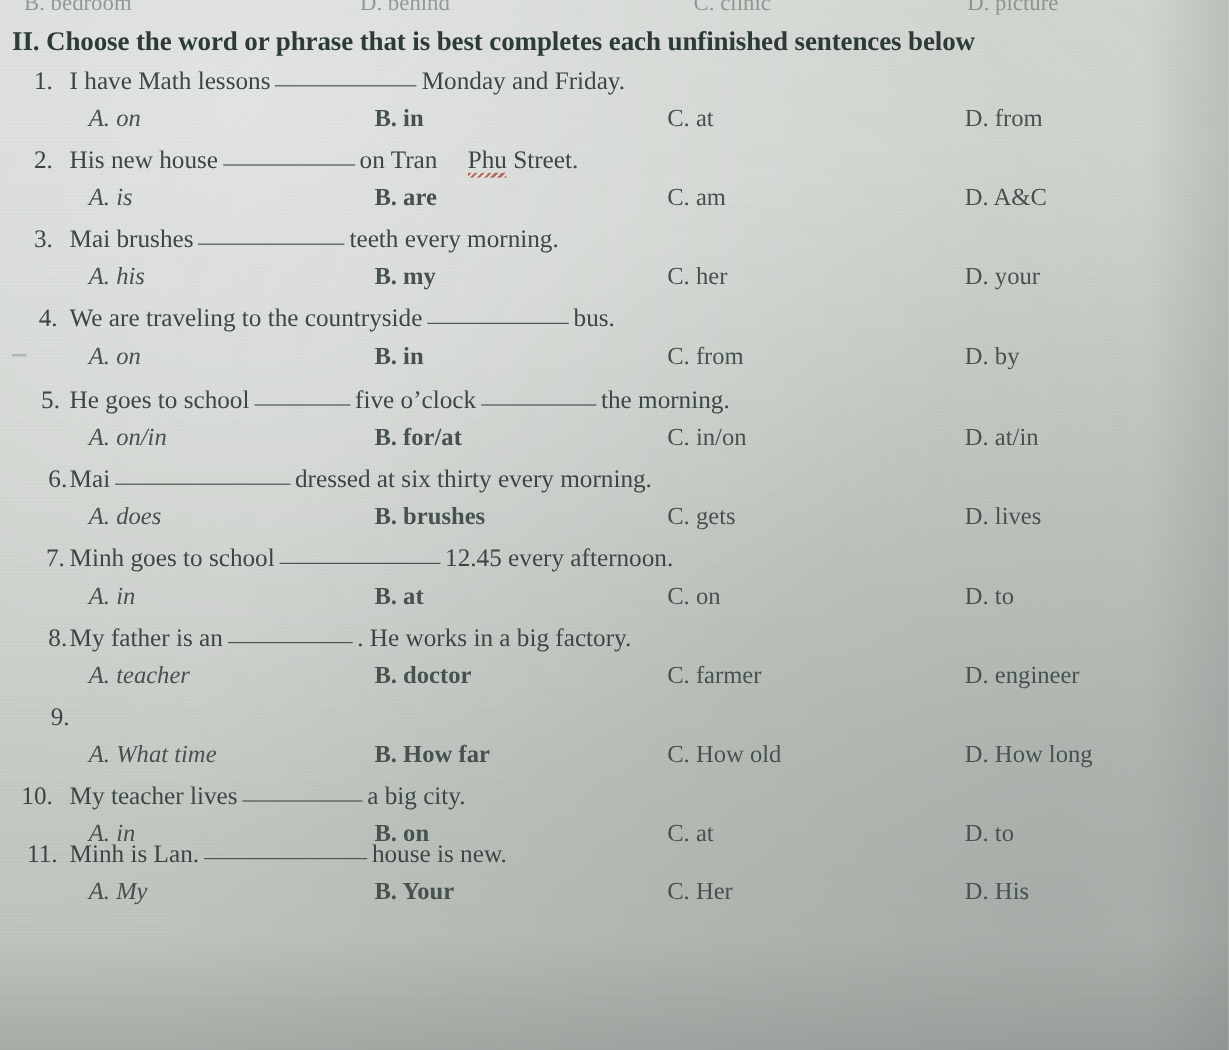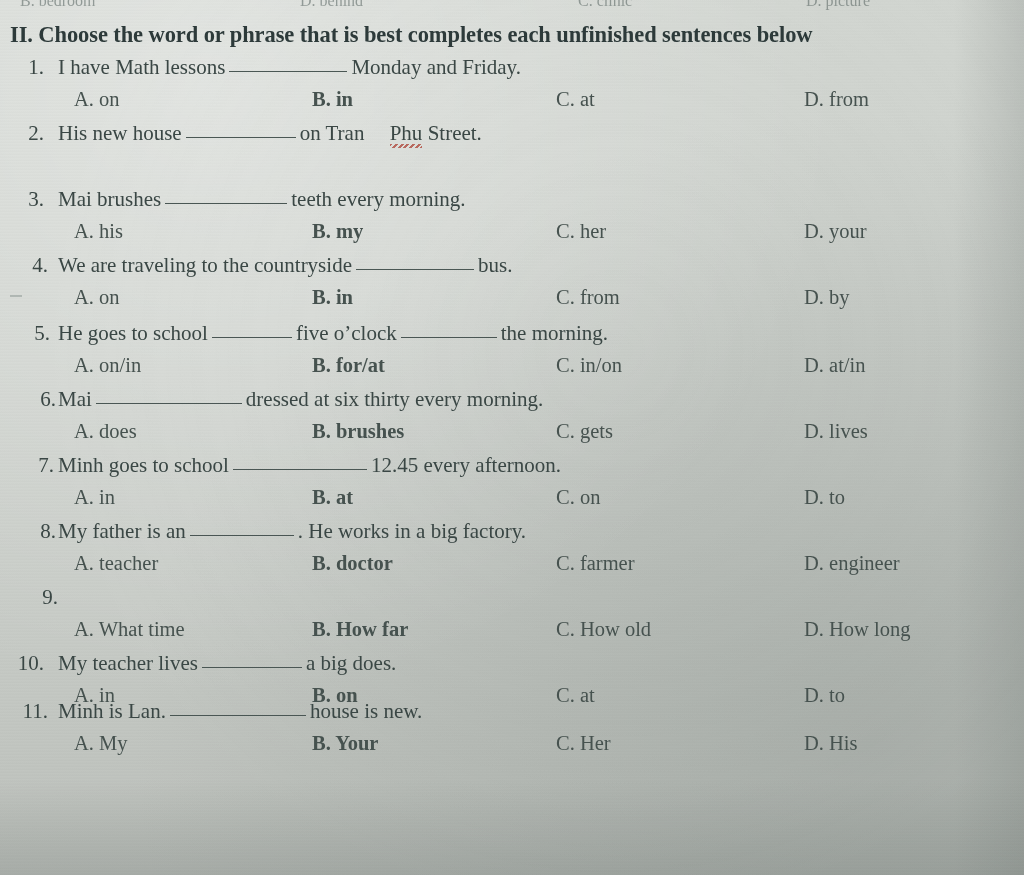--- a/index.html
+++ b/index.html
@@ -39,21 +39,21 @@
 
   .cut-top {
     position: absolute;
     top: 0;
     left: 0;
     width: 1024px;
     height: 18px;
     overflow: hidden;
     color: #55625f;
     opacity: 0.55;
-    font-size: 16px;
+    font-size: 19px;
   }
   .cut-top .ct {
     position: absolute;
     top: -8px;
     white-space: nowrap;
   }
 
   .heading {
     position: absolute;
     top: 22px;
@@ -97,21 +97,21 @@
   .options {
     position: relative;
     height: 33px;
     font-size: 20.5px;
     color: #46524f;
   }
   .opt {
     position: absolute;
     white-space: nowrap;
   }
-  .opt.a { left: 74px; }
+  .opt.a { left: 74px; font-style: italic; }
   .opt.b { left: 312px; font-weight: bold; }
   .opt.c { left: 556px; }
   .opt.d { left: 804px; }
 
   .squiggle {
     position: relative;
     display: inline-block;
     margin-left: 20px;
   }
   .squiggle::after {
@@ -176,20 +176,26 @@
           <span class="opt b">B. in</span>
           <span class="opt c">C. at</span>
           <span class="opt d">D. from</span>
         </div>
       </div>
       <div class="qblock" style="top: 121px;">
         <div class="qline">
           <span class="qnum" style="left: 0px; width: 44px;">2.</span>
           <span class="qtext"><span>His new house</span><span class="blank" style="width: 110px;"></span><span>on Tran </span><span class="squiggle">Phu</span><span> Street.</span></span>
         </div>
+        <div class="options">
+          <span class="opt a">A. is</span>
+          <span class="opt b">B. are</span>
+          <span class="opt c">C. am</span>
+          <span class="opt d">D. A&amp;C</span>
+        </div>
       </div>
       <div class="qblock" style="top: 187px;">
         <div class="qline">
           <span class="qnum" style="left: 0px; width: 44px;">3.</span>
           <span class="qtext"><span>Mai brushes</span><span class="blank" style="width: 122px;"></span><span>teeth every morning.</span></span>
         </div>
         <div class="options">
           <span class="opt a">A. his</span>
           <span class="opt b">B. my</span>
           <span class="opt c">C. her</span>
@@ -263,21 +269,21 @@
         <div class="options">
           <span class="opt a">A. What time</span>
           <span class="opt b">B. How far</span>
           <span class="opt c">C. How old</span>
           <span class="opt d">D. How long</span>
         </div>
       </div>
       <div class="qblock" style="top: 651px;">
         <div class="qline">
           <span class="qnum" style="left: 0px; width: 44px;">10.</span>
-          <span class="qtext"><span>My teacher lives</span><span class="blank" style="width: 100px;"></span><span>a big does.</span></span>
+          <span class="qtext"><span>My teacher lives</span><span class="blank" style="width: 100px;"></span><span>a big city.</span></span>
         </div>
         <div class="options">
           <span class="opt a">A. in</span>
           <span class="opt b">B. on</span>
           <span class="opt c">C. at</span>
           <span class="opt d">D. to</span>
         </div>
       </div>
       <div class="qblock" style="top: 699px;">
         <div class="qline">

